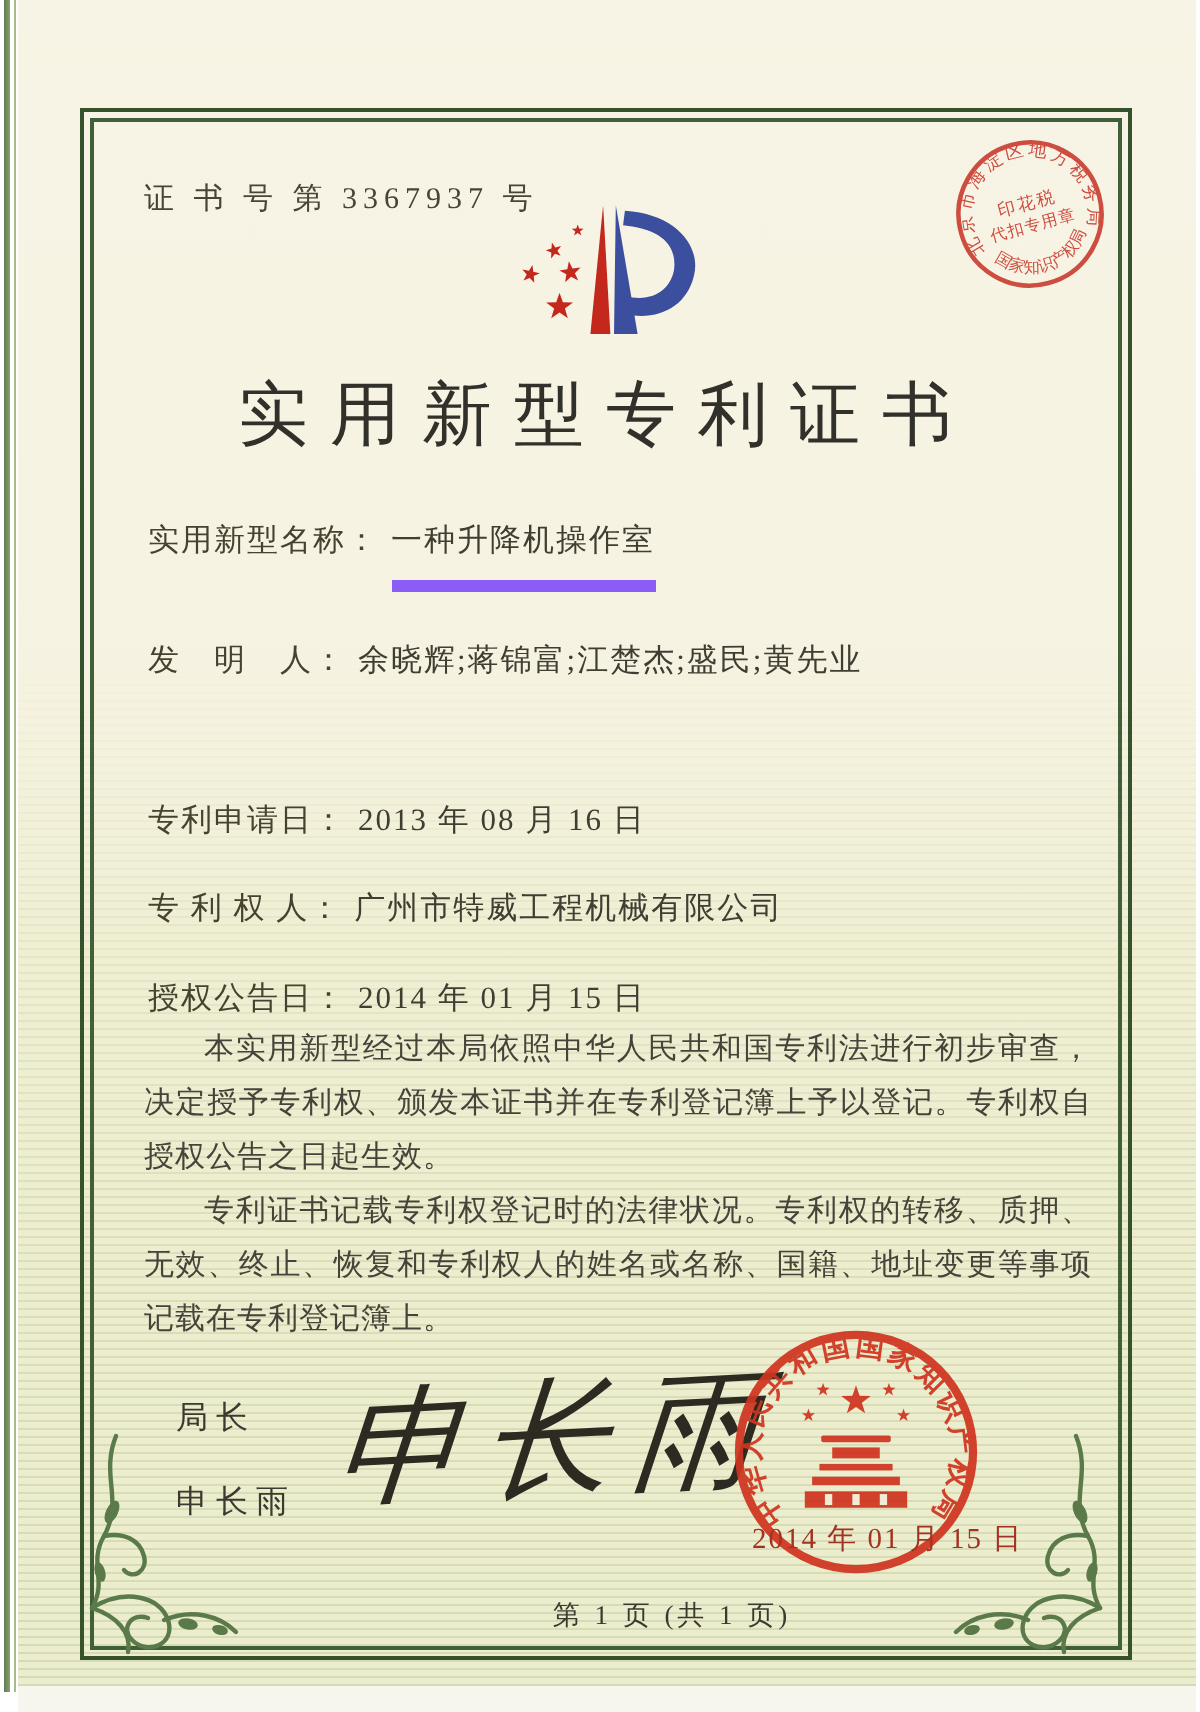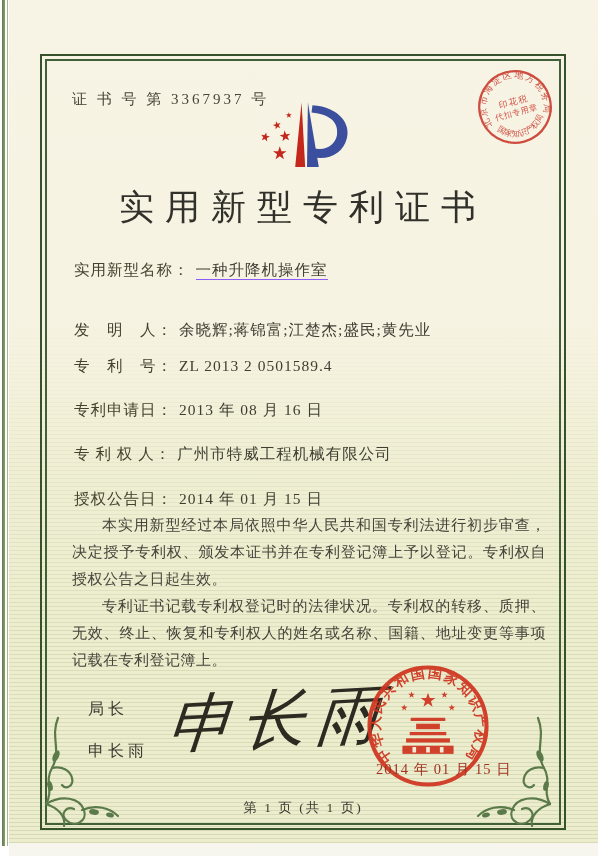--- a/index.html
+++ b/index.html
@@ -30,21 +30,21 @@
   .cert-no{position:absolute;left:72px;top:90px;font-size:15px;letter-spacing:3px;color:#494437;}
   .logo{position:absolute;left:248px;top:94px;width:118px;height:88px;}
   .title{
     position:absolute;left:40px;top:184px;width:526px;text-align:center;
     font-size:35px;letter-spacing:11px;color:#32302a;font-weight:500;
   }
   
   .field{position:absolute;left:74px;width:470px;font-size:15.5px;color:#403e32;letter-spacing:1px;white-space:nowrap;}
   .field .label{color:#45422f;text-align:center;}
   .field .value{margin-left:6px;}
-  .field-0{top:260px;} .field-0 .value{border-bottom:1px solid #8b5cf6;padding-bottom:1px;margin-top:16px;}
+  .field-0{top:260px;} .field-0 .value{border-bottom:6px solid #8b5cf6;padding-bottom:11px;margin-top:16px;}
   .field-1{top:320px;} .field-2{top:356px;} .field-3{top:400px;}
   .field-4{top:444px;} .field-5{top:489px;}
   
   .body-text{
     position:absolute;left:72px;top:512px;width:474px;
     font-size:15px;line-height:27px;color:#46443a;text-align:justify;
   }
   .body-text p{margin:0;text-indent:2em;letter-spacing:0.5px;}
   
   .sig-title{position:absolute;left:88px;top:699px;font-size:16px;letter-spacing:4px;color:#3c3a30;}
@@ -52,21 +52,21 @@
   .sig-script{
     position:absolute;left:168px;top:676px;width:230px;
     font-size:64px;color:#2c2a21;letter-spacing:10px;font-style:italic;
     transform:rotate(-3deg) skewX(-8deg);white-space:nowrap;
   }
   
   .tax-stamp{position:absolute;left:476px;top:68px;width:78px;height:78px;transform:rotate(-15deg);opacity:0.88;}
   .big-seal{position:absolute;left:364px;top:662px;width:128px;height:128px;opacity:0.93;}
   .seal-date{position:absolute;left:376px;top:760px;font-size:14.5px;color:#a23323;letter-spacing:1px;z-index:5;white-space:nowrap;}
   
-  .footer{position:absolute;left:40px;top:799px;width:526px;text-align:center;font-size:13.5px;letter-spacing:2px;color:#3b3a30;}
+  .footer{position:absolute;left:40px;top:799px;width:526px;text-align:center;font-size:13.5px;letter-spacing:2px;color:#3b3a30;padding-left:33px;}
   
   .flourish{position:absolute;width:108px;height:112px;color:#5b7a4a;}
   .flourish-left{left:36px;top:716px;}
   .flourish-right{left:452px;top:716px;transform:scaleX(-1);}
   
   .seal-red{fill:#cf3520;}
   .stamp-arc{font-size:14px;fill:#c8372a;letter-spacing:1px;}
   .stamp-arc-b{font-size:12.5px;fill:#c8372a;}
   .stamp-center1{font-size:13.5px;fill:#c8372a;letter-spacing:2px;}
   .stamp-center2{font-size:12.5px;fill:#c8372a;letter-spacing:1px;}
@@ -151,23 +151,20 @@
     <path d="M 71,9 C 101,11 113,30 109,45 C 105,62 89,70 71,66 L 71,56 C 87,60 96,52 98,42 C 100,28 91,19 70,17 Z" fill="#3c4f9e"></path>
   </svg>
 
   <div class="title">实用新型专利证书</div>
 
   <div class="field field-0">
     <span class="label">实用新型名称：</span><span class="value">一种升降机操作室</span>
   </div>
   <div class="field field-1">
     <span class="label">发　明　人：</span><span class="value">余晓辉;蒋锦富;江楚杰;盛民;黄先业</span>
-  </div>
-  <div class="field field-2">
-    <span class="label">专　利　号：</span><span class="value">ZL 2013 2 0501589.4</span>
   </div>
   <div class="field field-3">
     <span class="label">专利申请日：</span><span class="value">2013 年 08 月 16 日</span>
   </div>
   <div class="field field-4">
     <span class="label">专 利 权 人：</span><span class="value">广州市特威工程机械有限公司</span>
   </div>
   <div class="field field-5">
     <span class="label">授权公告日：</span><span class="value">2014 年 01 月 15 日</span>
   </div>

